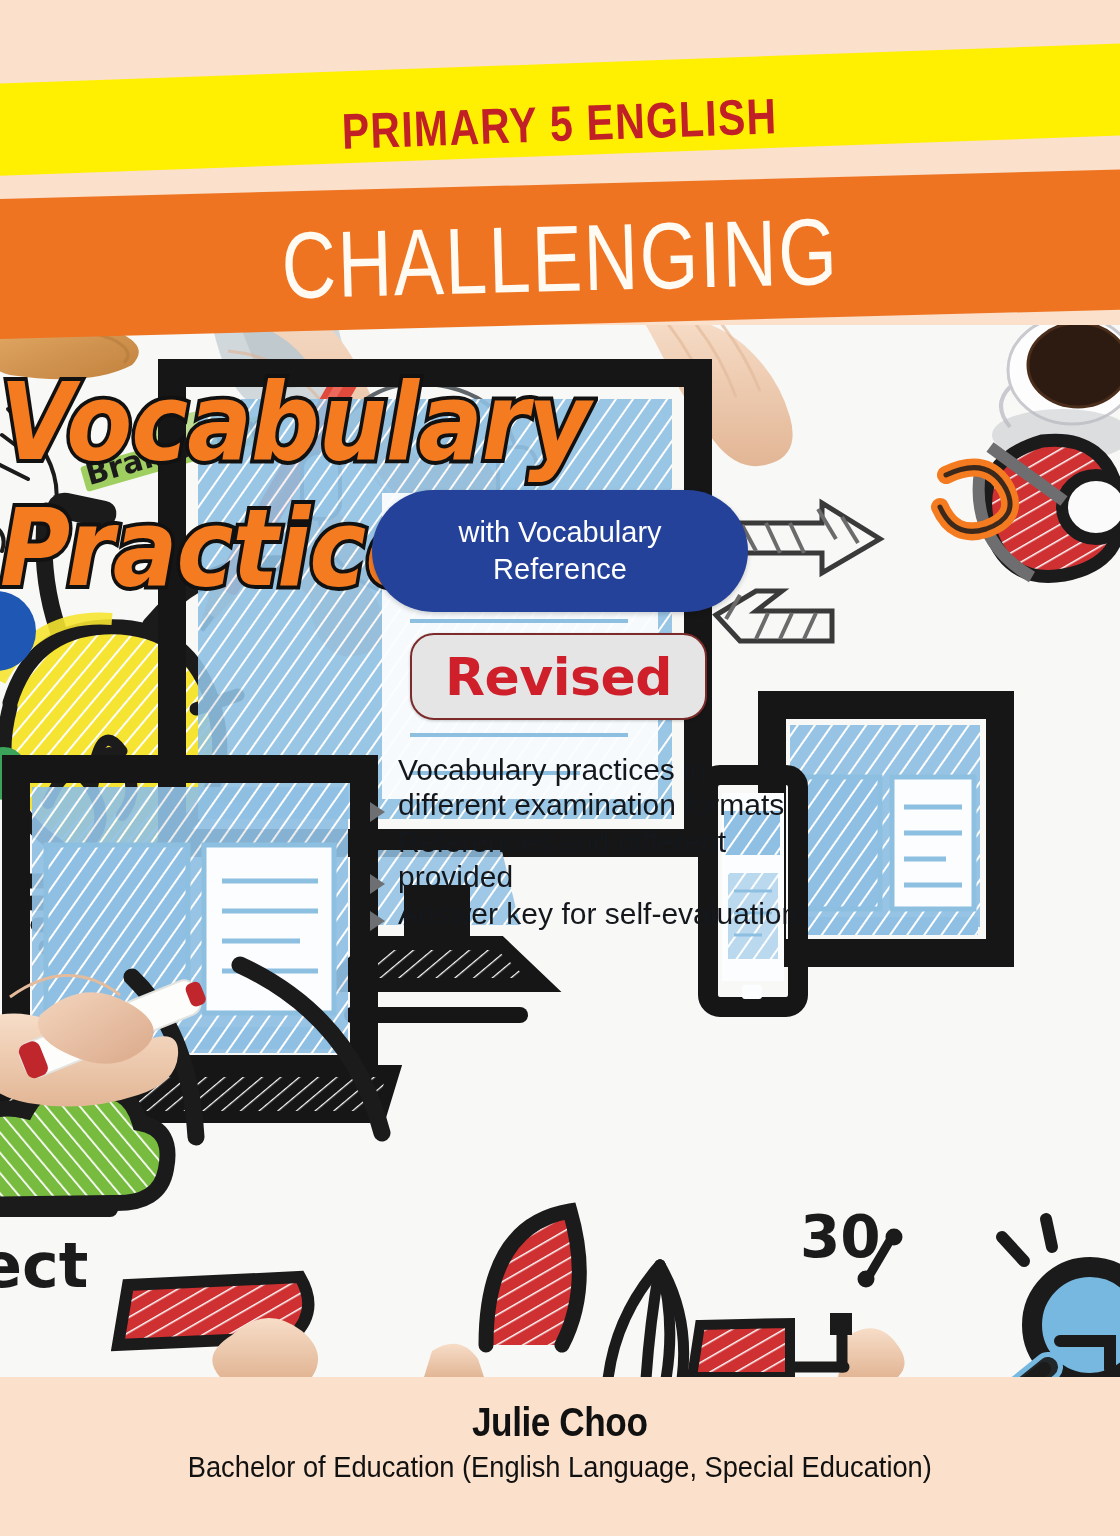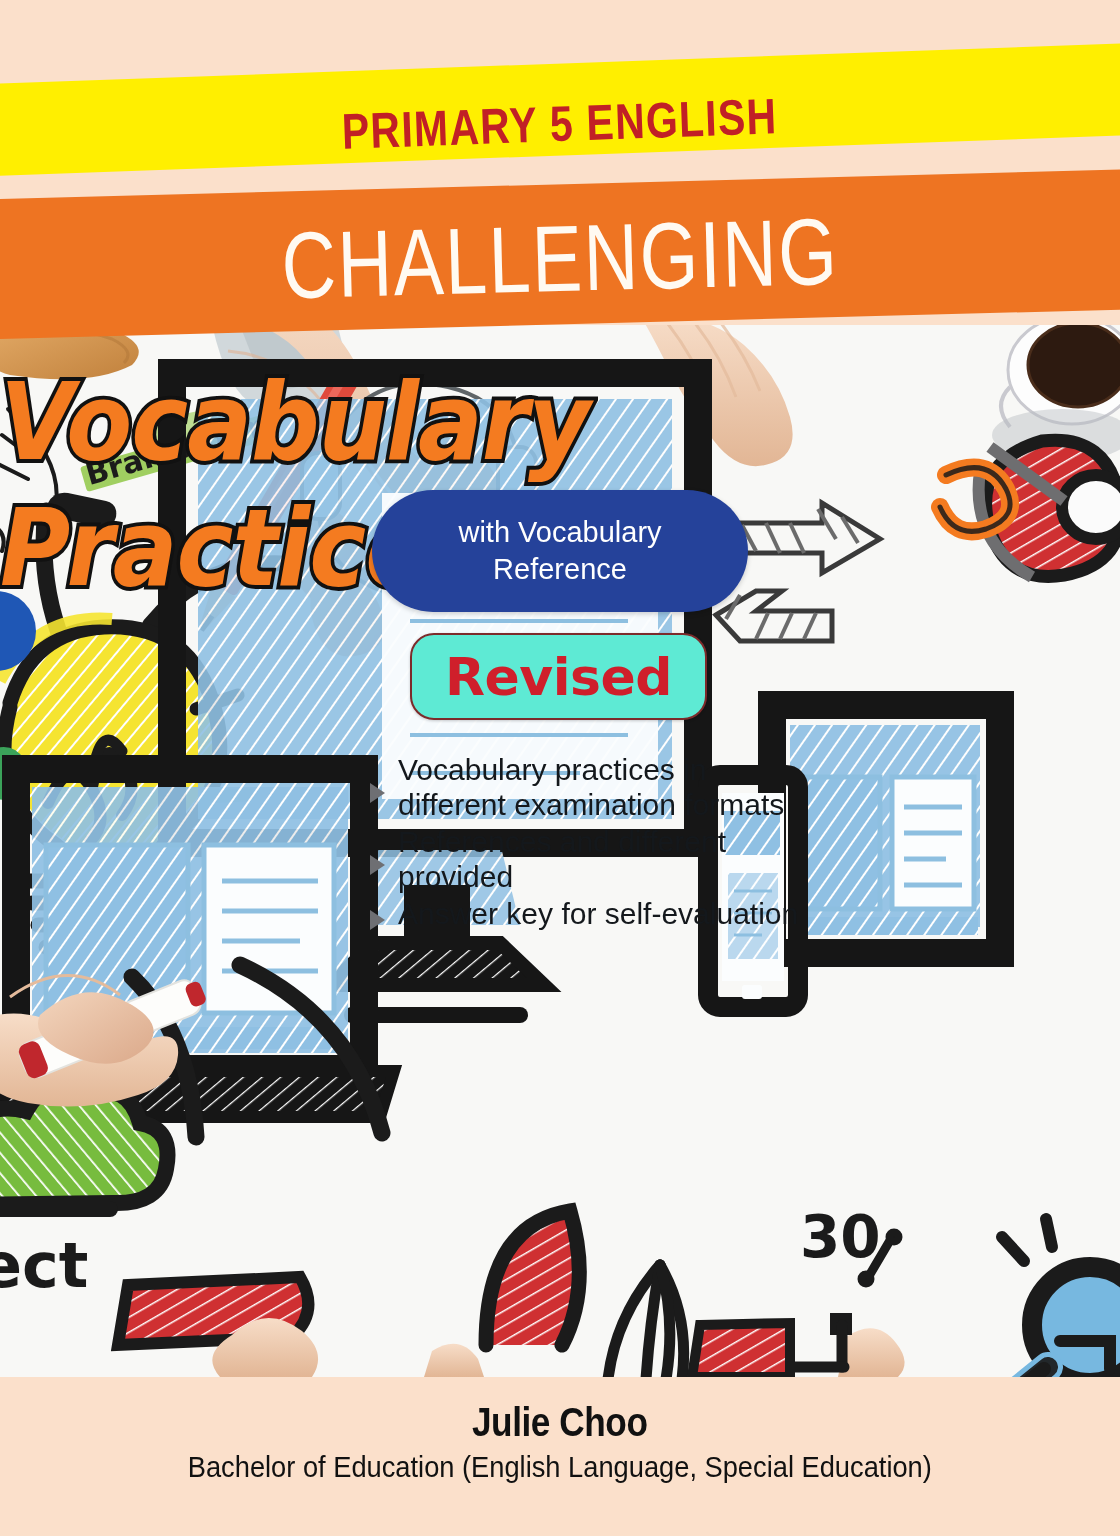--- a/index.html
+++ b/index.html
@@ -94,36 +94,36 @@
   }
   .blue-pill span{
     color:#fff;font-size:29px;line-height:1.28;text-align:center;
     font-family:"Liberation Sans", sans-serif;
     display:block;padding:0 18px;
   }
 
   
   .revised{
     position:absolute;left:410px;top:633px;width:293px;height:83px;
-    background:#5eead4;border:2px solid #7c2b2b;border-radius:24px;
+    background:#e5e5e5;border:2px solid #7c2b2b;border-radius:24px;
     z-index:24;display:flex;align-items:center;justify-content:center;
     box-shadow:0 1px 3px rgba(0,0,0,.2);
   }
   .revised span{
     color:#cf1f2b;font-size:52px;font-weight:bold;
     font-family:"DejaVu Sans", sans-serif;
     letter-spacing:-0.5px;
   }
 
   
   .bullets{
     position:absolute;left:370px;top:752px;width:430px;z-index:23;
   }
   .bullet{
-    display:flex;align-items:center;margin-bottom:2px;
+    display:flex;align-items:flex-end;margin-bottom:2px;
   }
   .bullet .tri{
     width:0;height:0;flex:none;
     border-left:15px solid #6e6f73;
     border-top:10px solid transparent;
     border-bottom:10px solid transparent;
     margin-top:12px;margin-right:13px;
   }
   .bullet .txt{
     font-family:"Liberation Sans", sans-serif;

